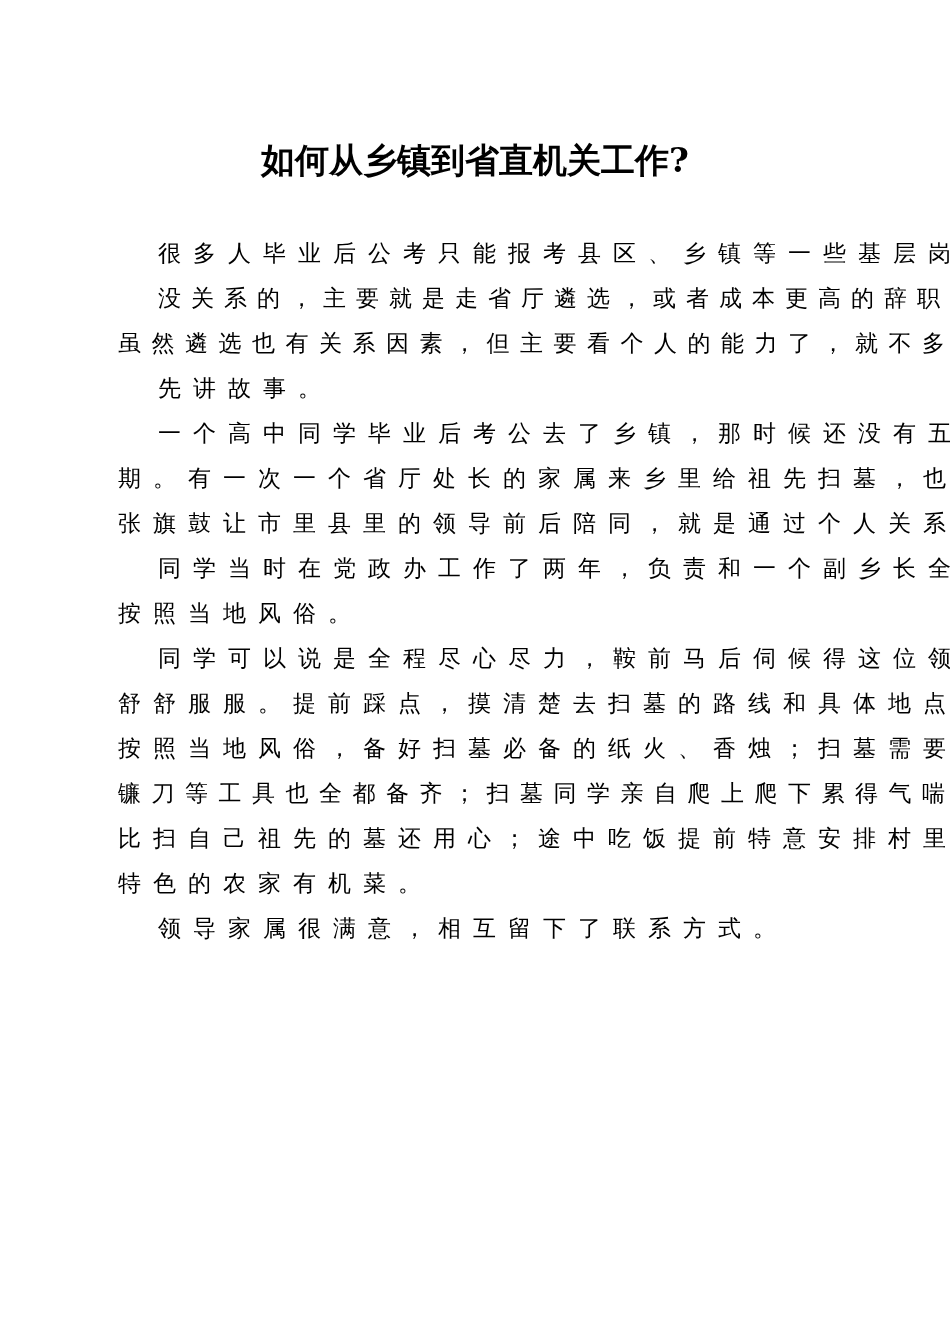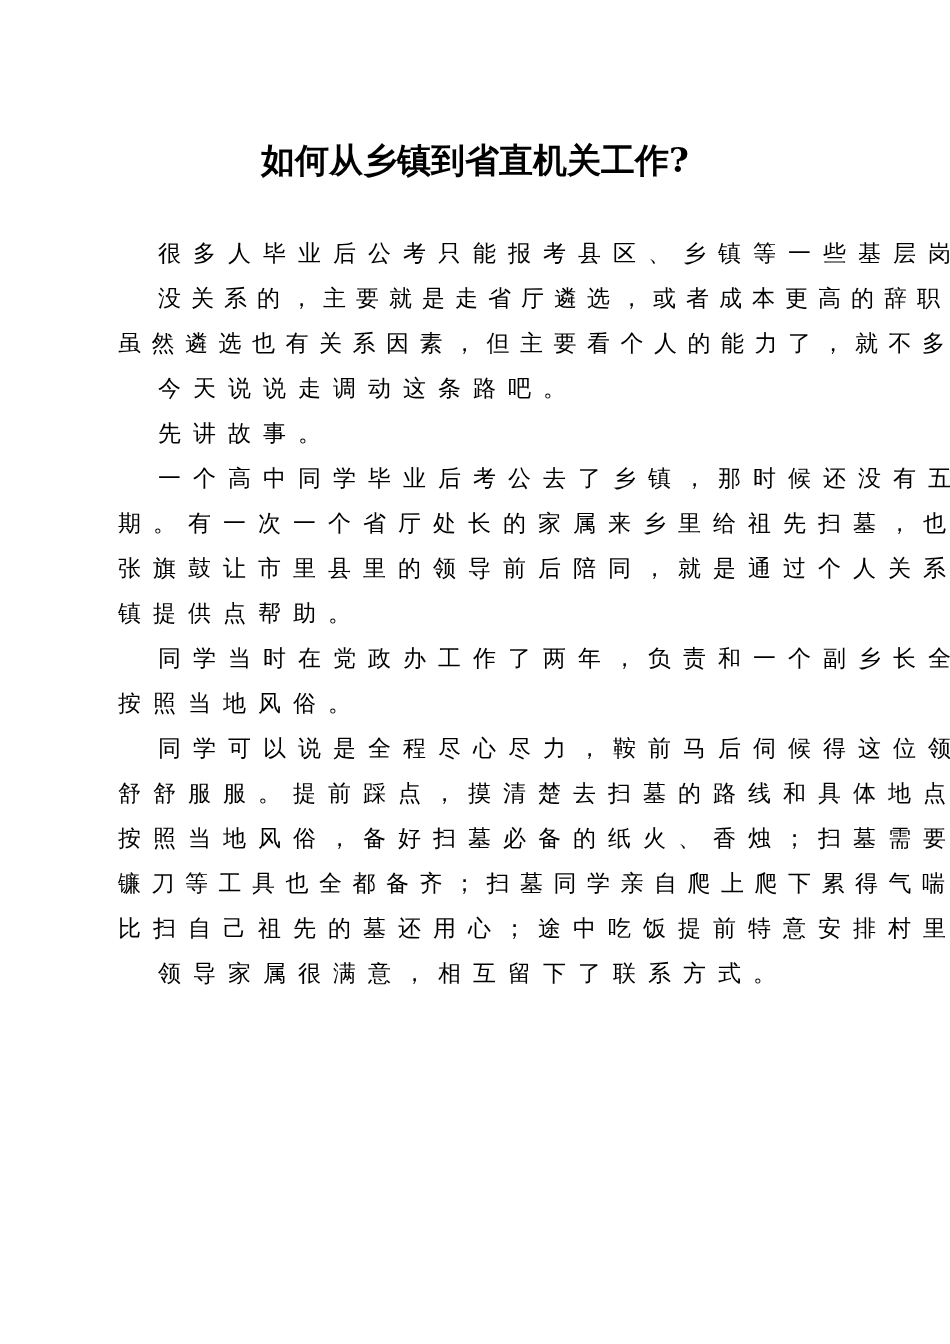--- a/index.html
+++ b/index.html
@@ -63,45 +63,42 @@
 
     <div class="para-block">
       <span class="line indent">很多人毕业后公考只能报考县区、乡镇等一些基层岗位，也</span>
     </div>
 
     <div class="para-block">
       <span class="line indent" style="letter-spacing:10px;">没关系的，主要就是走省厅遴选，或者成本更高的辞职再考。</span>
       <span class="line" style="letter-spacing:10.5px;">虽然遴选也有关系因素，但主要看个人的能力了，就不多说了。</span>
     </div>
 
-    <div class="para-block">
-      <span class="line indent">今天说说走调动这条路吧。</span>
-    </div>
 
     <div class="para-block">
       <span class="line indent">先讲故事。</span>
     </div>
 
     <div class="para-block">
       <span class="line indent">一个高中同学毕业后考公去了乡镇，那时候还没有五年服务</span>
       <span class="line">期。有一次一个省厅处长的家属来乡里给祖先扫墓，也没有大</span>
       <span class="line">张旗鼓让市里县里的领导前后陪同，就是通过个人关系，请乡</span>
-      <span class="line">镇提供点帮助。</span>
     </div>
 
     <div class="para-block">
       <span class="line indent">同学当时在党政办工作了两年，负责和一个副乡长全程陪同</span>
       <span class="line">按照当地风俗。</span>
     </div>
 
     <div class="para-block">
       <span class="line indent">同学可以说是全程尽心尽力，鞍前马后伺候得这位领导家属</span>
       <span class="line">舒舒服服。提前踩点，摸清楚去扫墓的路线和具体地点；提前</span>
       <span class="line">按照当地风俗，备好扫墓必备的纸火、香烛；扫墓需要的割草</span>
       <span class="line" style="letter-spacing:10.5px;">镰刀等工具也全都备齐；扫墓同学亲自爬上爬下累得气喘吁吁，</span>
       <span class="line">比扫自己祖先的墓还用心；途中吃饭提前特意安排村里非常有</span>
+      <span class="line">特色的农家有机菜。</span>
     </div>
 
     <div class="para-block">
       <span class="line indent">领导家属很满意，相互留下了联系方式。</span>
     </div>
   </div>
 </div>
 
 </body></html>

